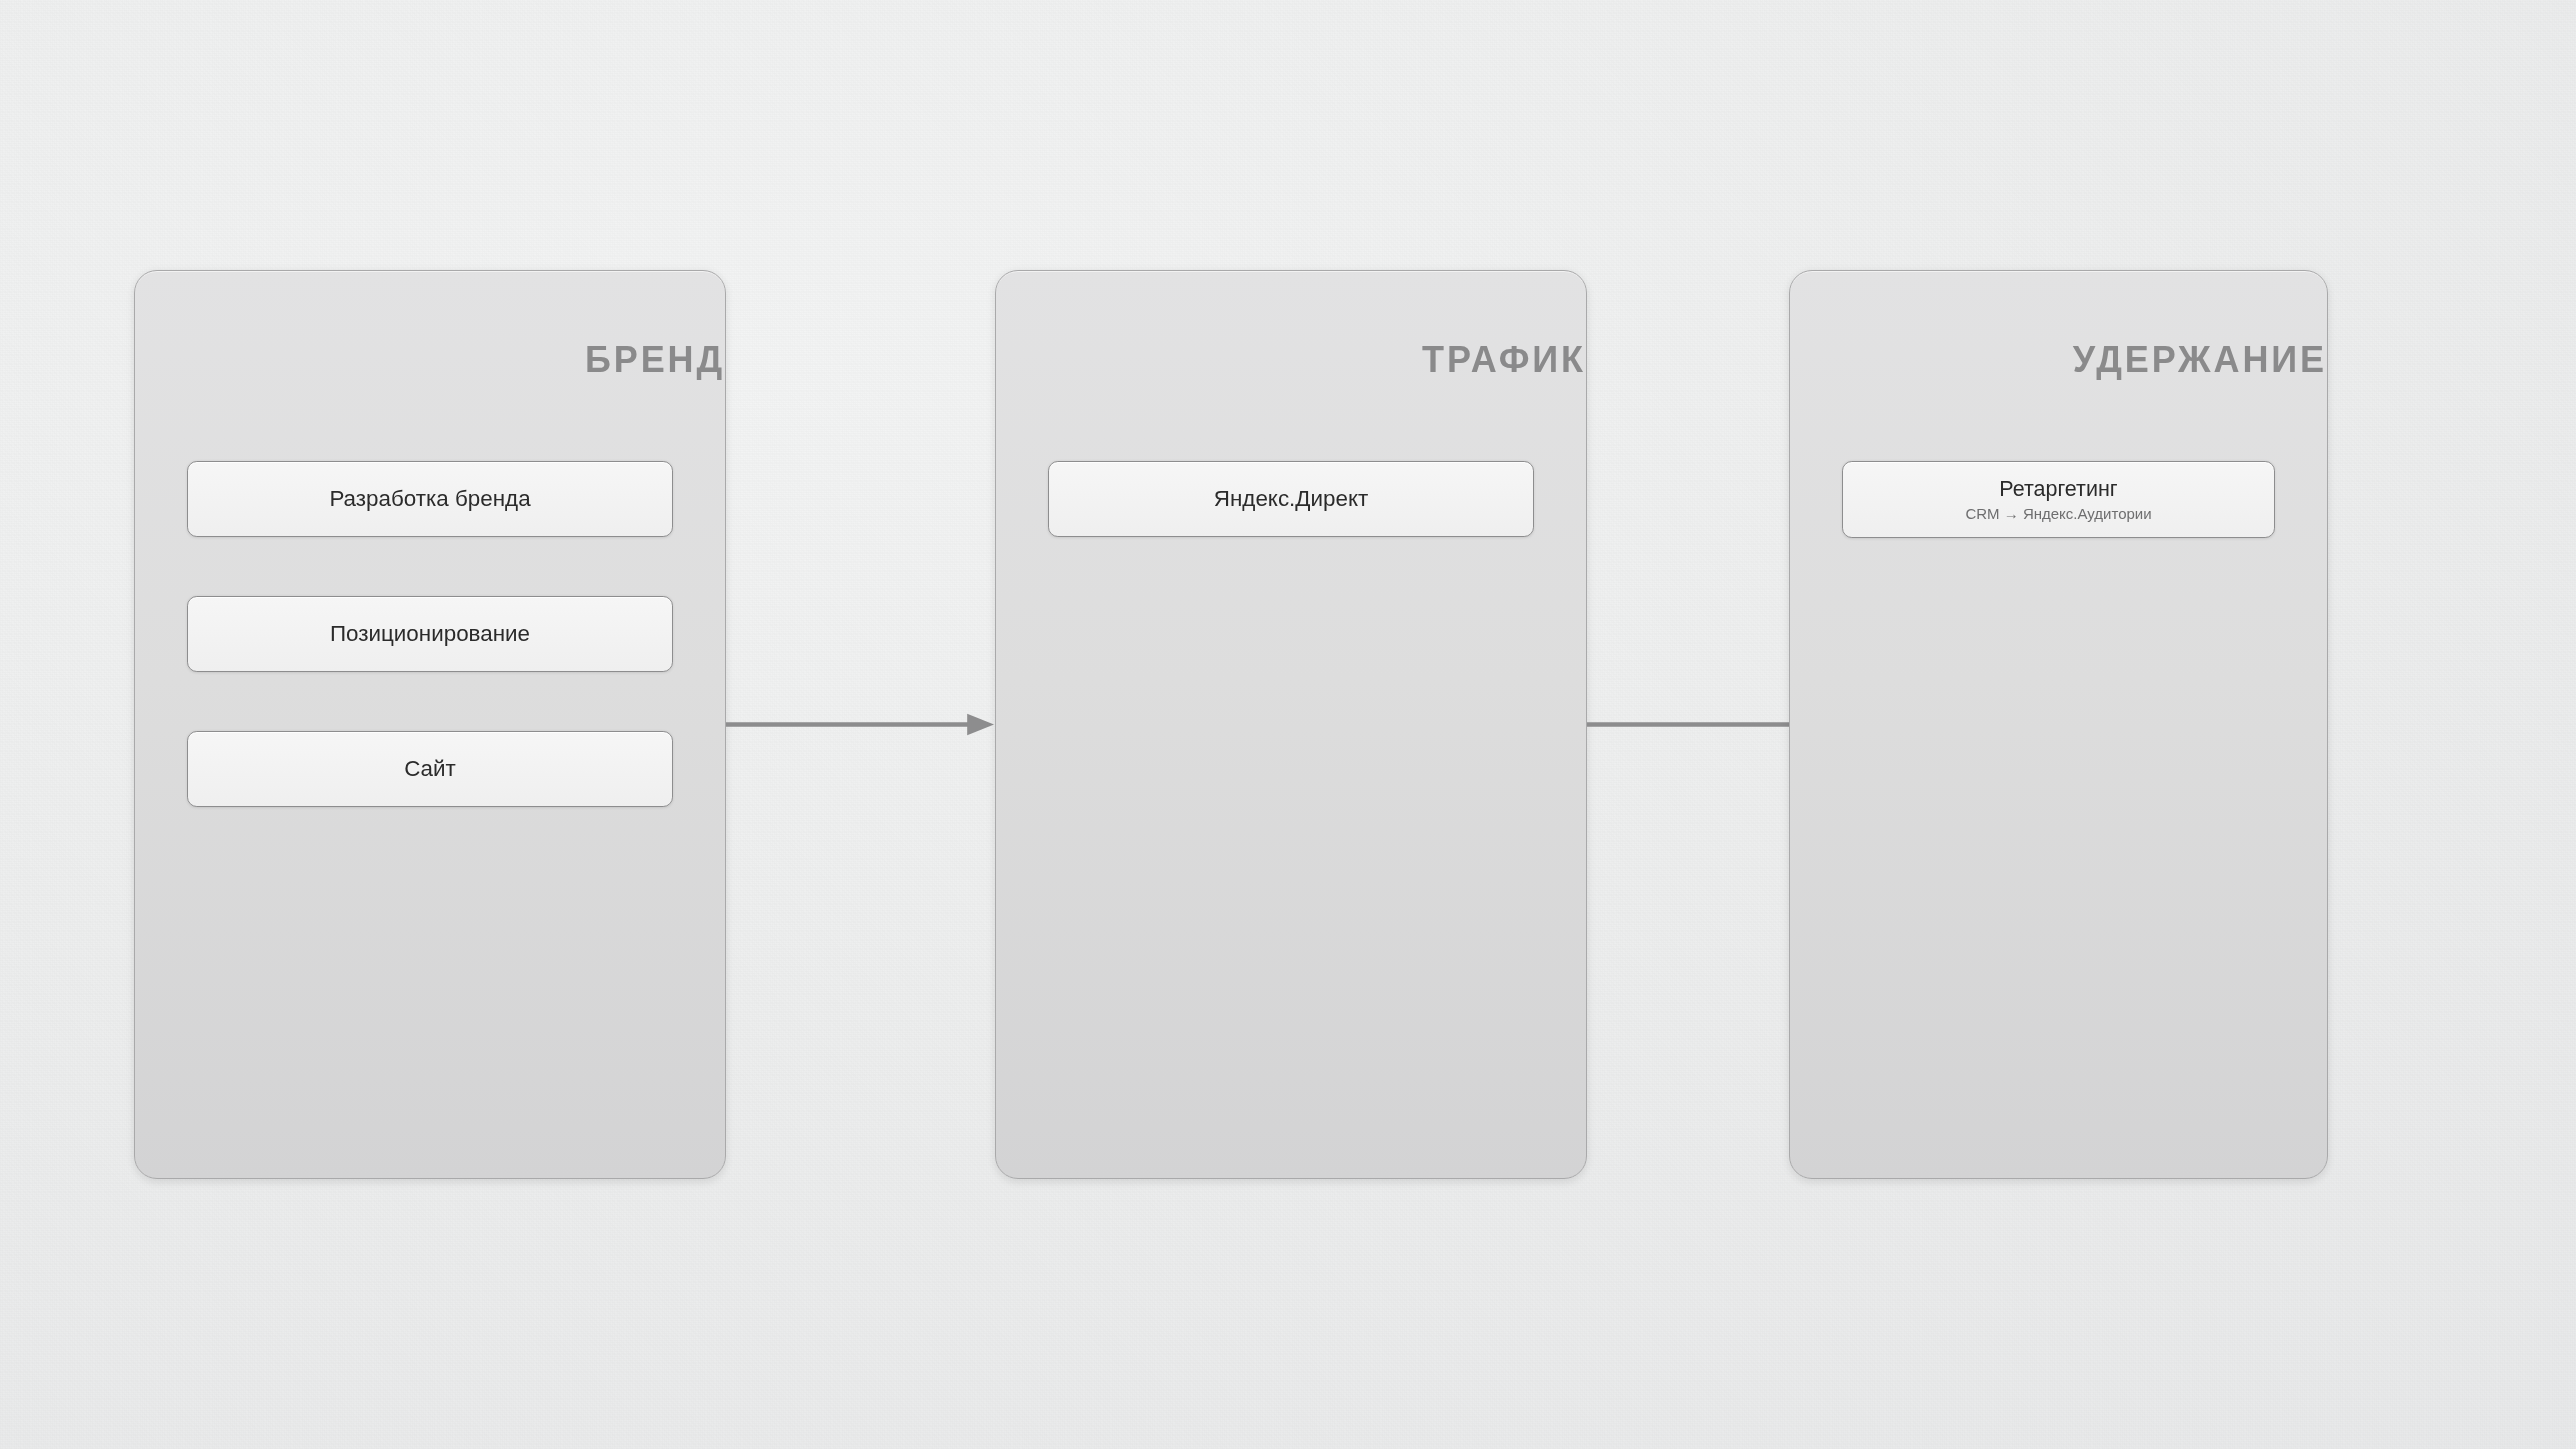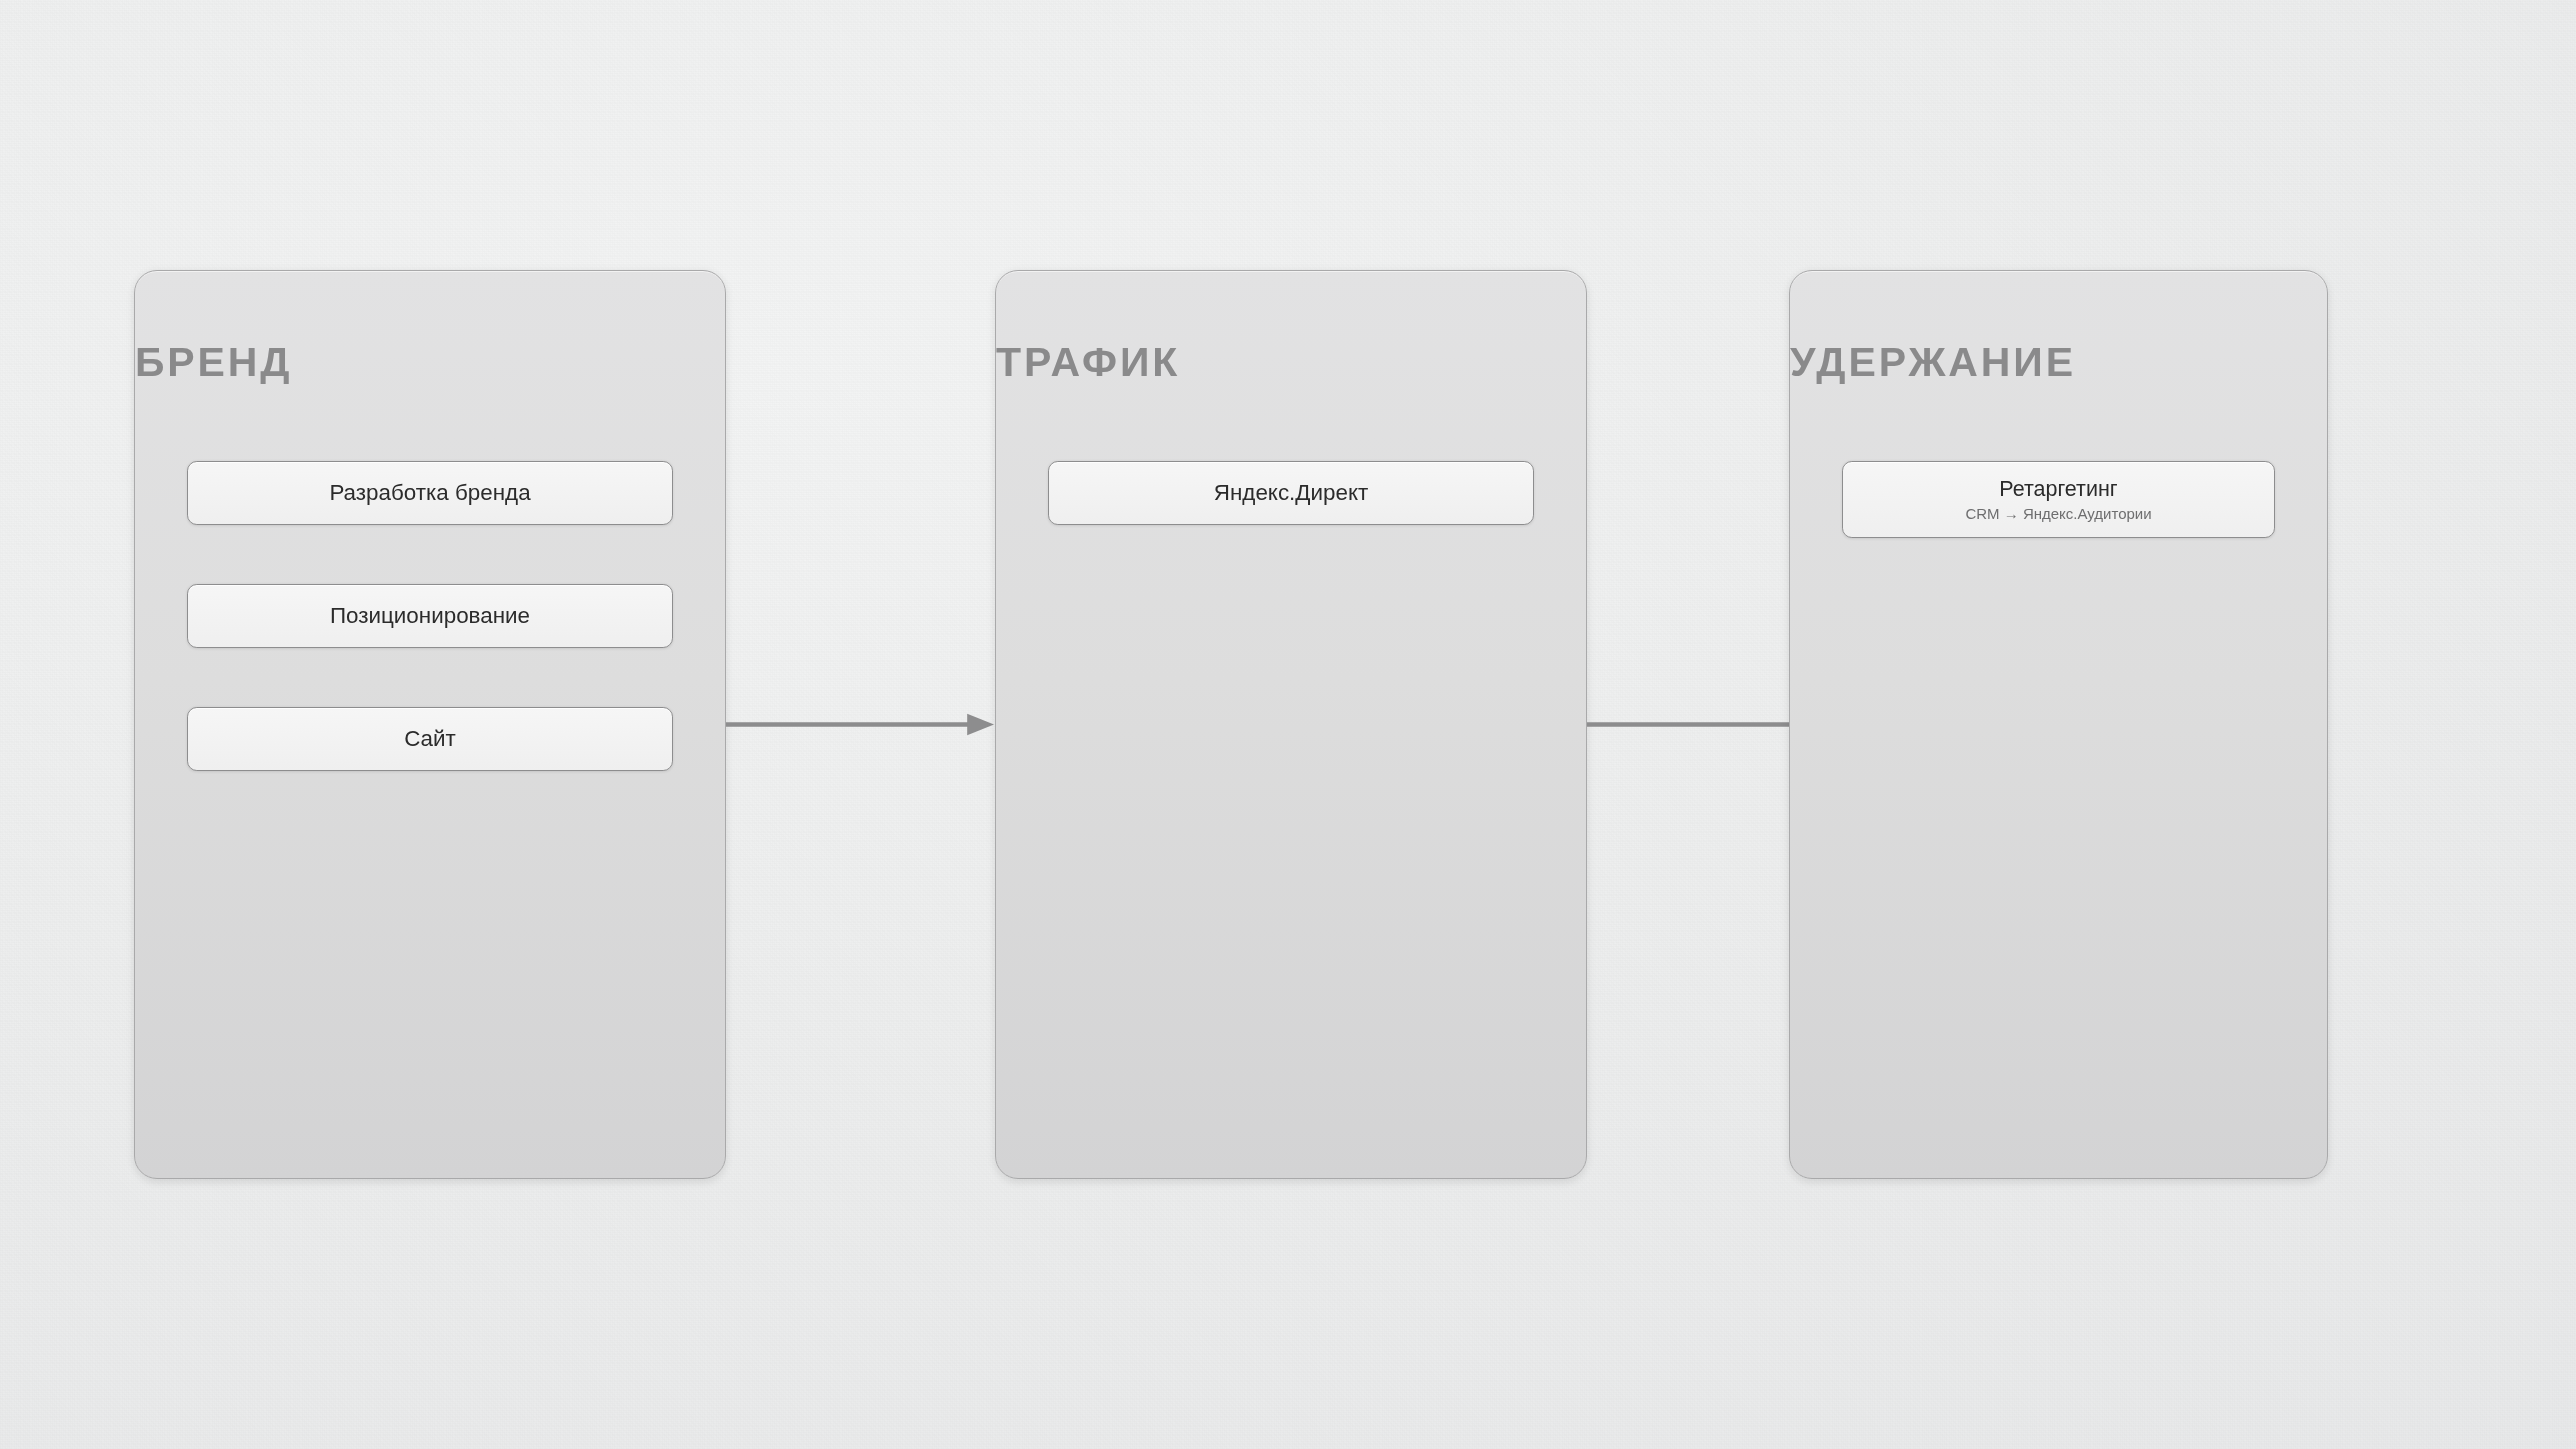--- a/index.html
+++ b/index.html
@@ -52,22 +52,22 @@
     box-sizing: border-box;
   }
   #stage-0 { left: 134px;  width: 592px; }
   #stage-1 { left: 995px; width: 592px; }
   #stage-2 { left: 1789px; width: 539px; }
 
   .stage-title {
     position: absolute;
     left: 0; right: 0;
     top: 68px;
-    text-align: left;
-    font-size: 41px;
+    text-align: right;
+    font-size: 36px;
     font-weight: bold;
     letter-spacing: 2.9px;
     color: #8a8a8b;
     text-transform: uppercase;
     white-space: nowrap;
   }
 
   .card-list {
     position: absolute;
     left: 52px;
@@ -82,21 +82,21 @@
     border-radius: 9.8px;
     background: linear-gradient(180deg, #f6f6f6 0%, #efefef 100%);
     box-shadow: 0 0.9px 2.7px rgba(0,0,0,.10), inset 0 0.9px 0 rgba(255,255,255,.85);
     display: flex;
     flex-direction: column;
     align-items: center;
     justify-content: center;
     text-align: center;
   }
   .card.simple {
-    height: 64px;
+    height: 76px;
     margin-bottom: 59px;
     text-align: center;
   }
   .card.dual {
     height: 77px;
     margin-bottom: 80px;
   }
   .card:last-child { margin-bottom: 0; }
 
   .card-title {

